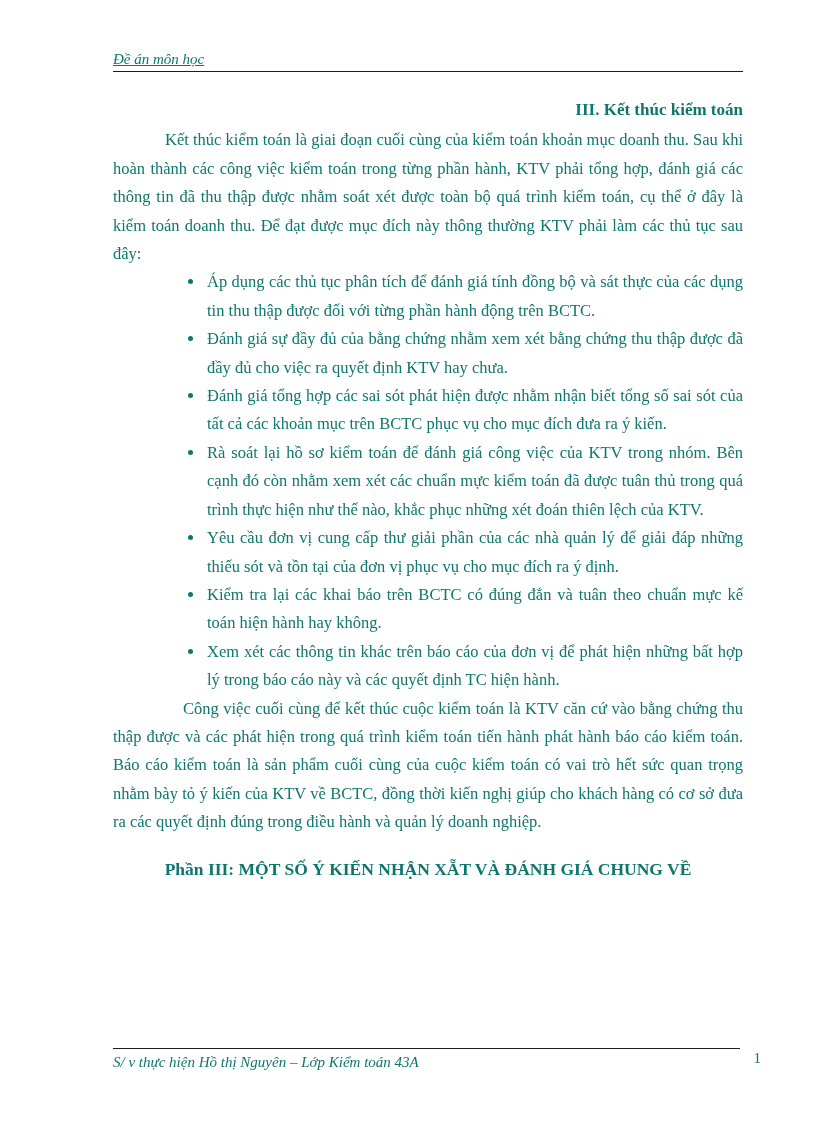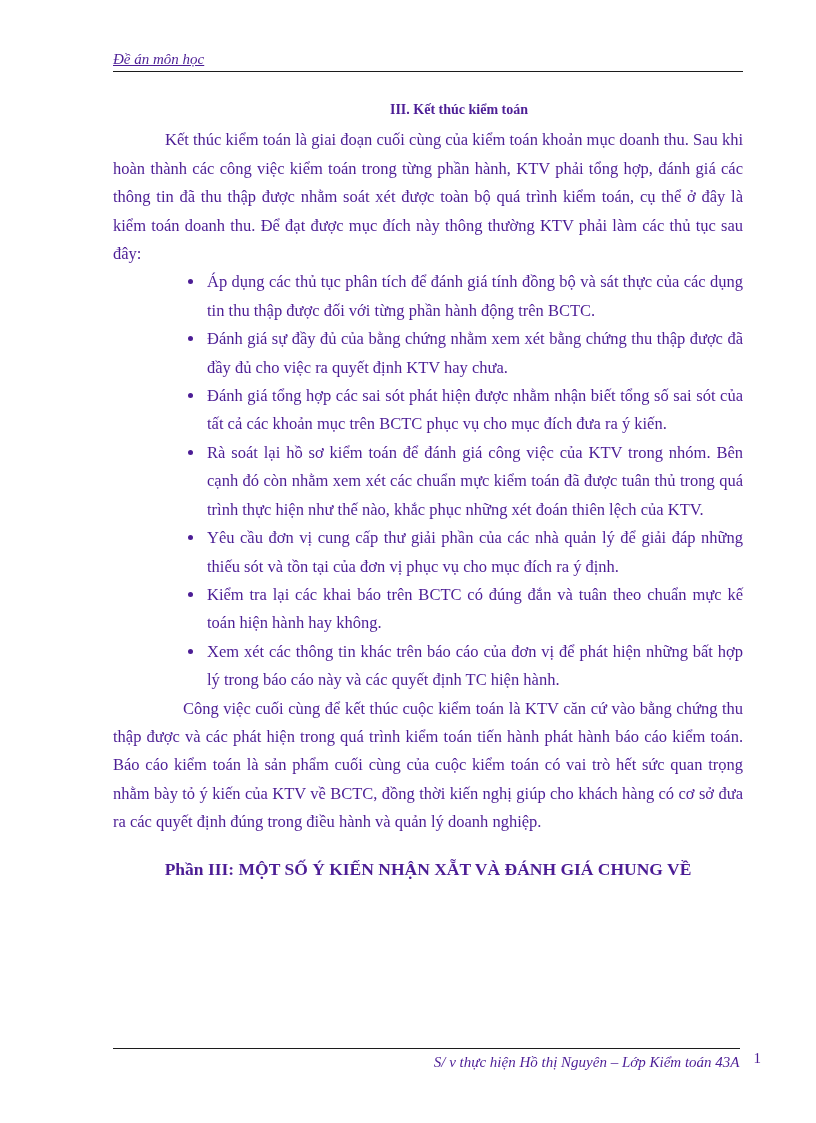--- a/index.html
+++ b/index.html
@@ -4,21 +4,21 @@
 <style>
   * { margin: 0; padding: 0; box-sizing: border-box; }
   html, body { background: #e8e8e8; }
   .page {
     position: relative;
     width: 816px;
     height: 1123px;
     margin: 0 auto;
     background: #ffffff;
     font-family: "Liberation Serif", "DejaVu Serif", serif;
-    color: #4c1d95;
+    color: #0f766e;
     overflow: hidden;
   }
   .header {
     position: absolute;
     top: 50px;
     left: 113px;
     width: 630px;
     border-bottom: 1.4px solid #1c1c1c;
     padding-bottom: 3px;
   }
@@ -30,25 +30,25 @@
   .content {
     position: absolute;
     top: 96px;
     left: 113px;
     width: 630px;
     font-size: 16.5px;
     line-height: 28.4px;
     text-align: justify;
   }
   .section-heading {
-    font-size: 14px;
+    font-size: 17px;
     font-weight: bold;
     margin-left: 62px;
     margin-bottom: 2px;
-    text-align: center;
+    text-align: right;
   }
   .para { text-indent: 52px; }
   .para.big-indent { text-indent: 70px; }
   ul.bullets {
     list-style: disc outside;
     padding-left: 92px;
     margin: 0;
   }
   ul.bullets li { padding-left: 2px; }
   .closing-heading {
@@ -66,21 +66,20 @@
     width: 648px;
     display: flex;
     align-items: flex-start;
   }
   .footer-left {
     flex: 1;
     border-top: 1.4px solid #1c1c1c;
     padding-top: 5px;
     font-style: italic;
     font-size: 15px;
-    text-align: right;
   }
   .page-number {
     margin-left: 14px;
     font-size: 15px;
     padding-top: 2px;
   }
 </style>
 </head>
 <body>
 

